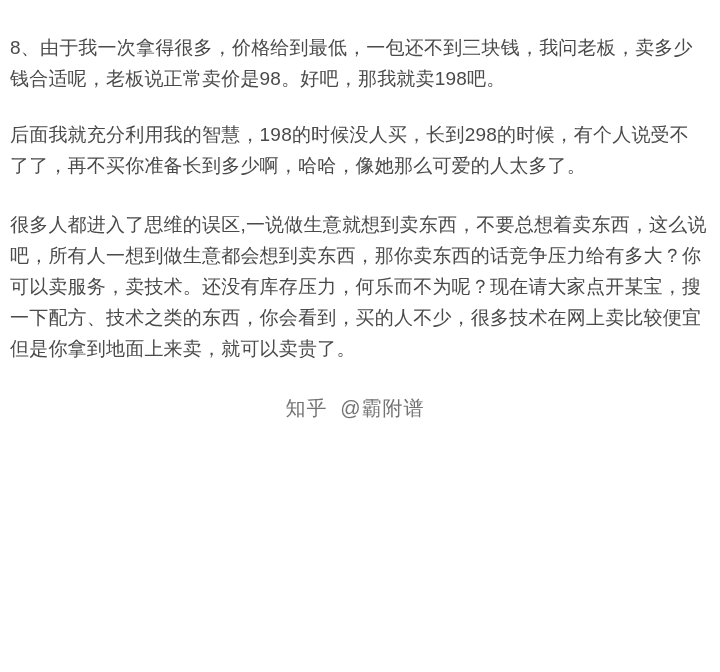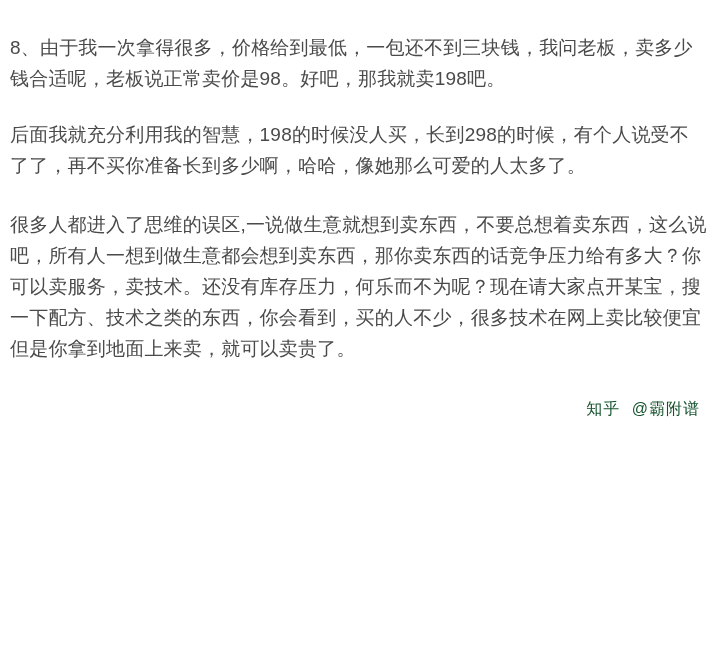--- a/index.html
+++ b/index.html
@@ -27,24 +27,24 @@
     text-align: left;
     letter-spacing: 0.2px;
   }
   .article p {
     margin: 0 0 25px 0;
   }
   .article p.extra-gap {
     margin-top: 28px;
   }
   .watermark {
-    text-align: right;
+    text-align: center;
     padding: 4px 8px 0 0;
-    font-size: 16px;
-    color: #14532d;
+    font-size: 20px;
+    color: #737373;
     text-shadow: 1px 1px 0 #ffffff;
     letter-spacing: 1px;
   }
   .watermark span {
     display: inline-block;
   }
   .watermark .handle {
     margin-left: 6px;
   }
 </style>

